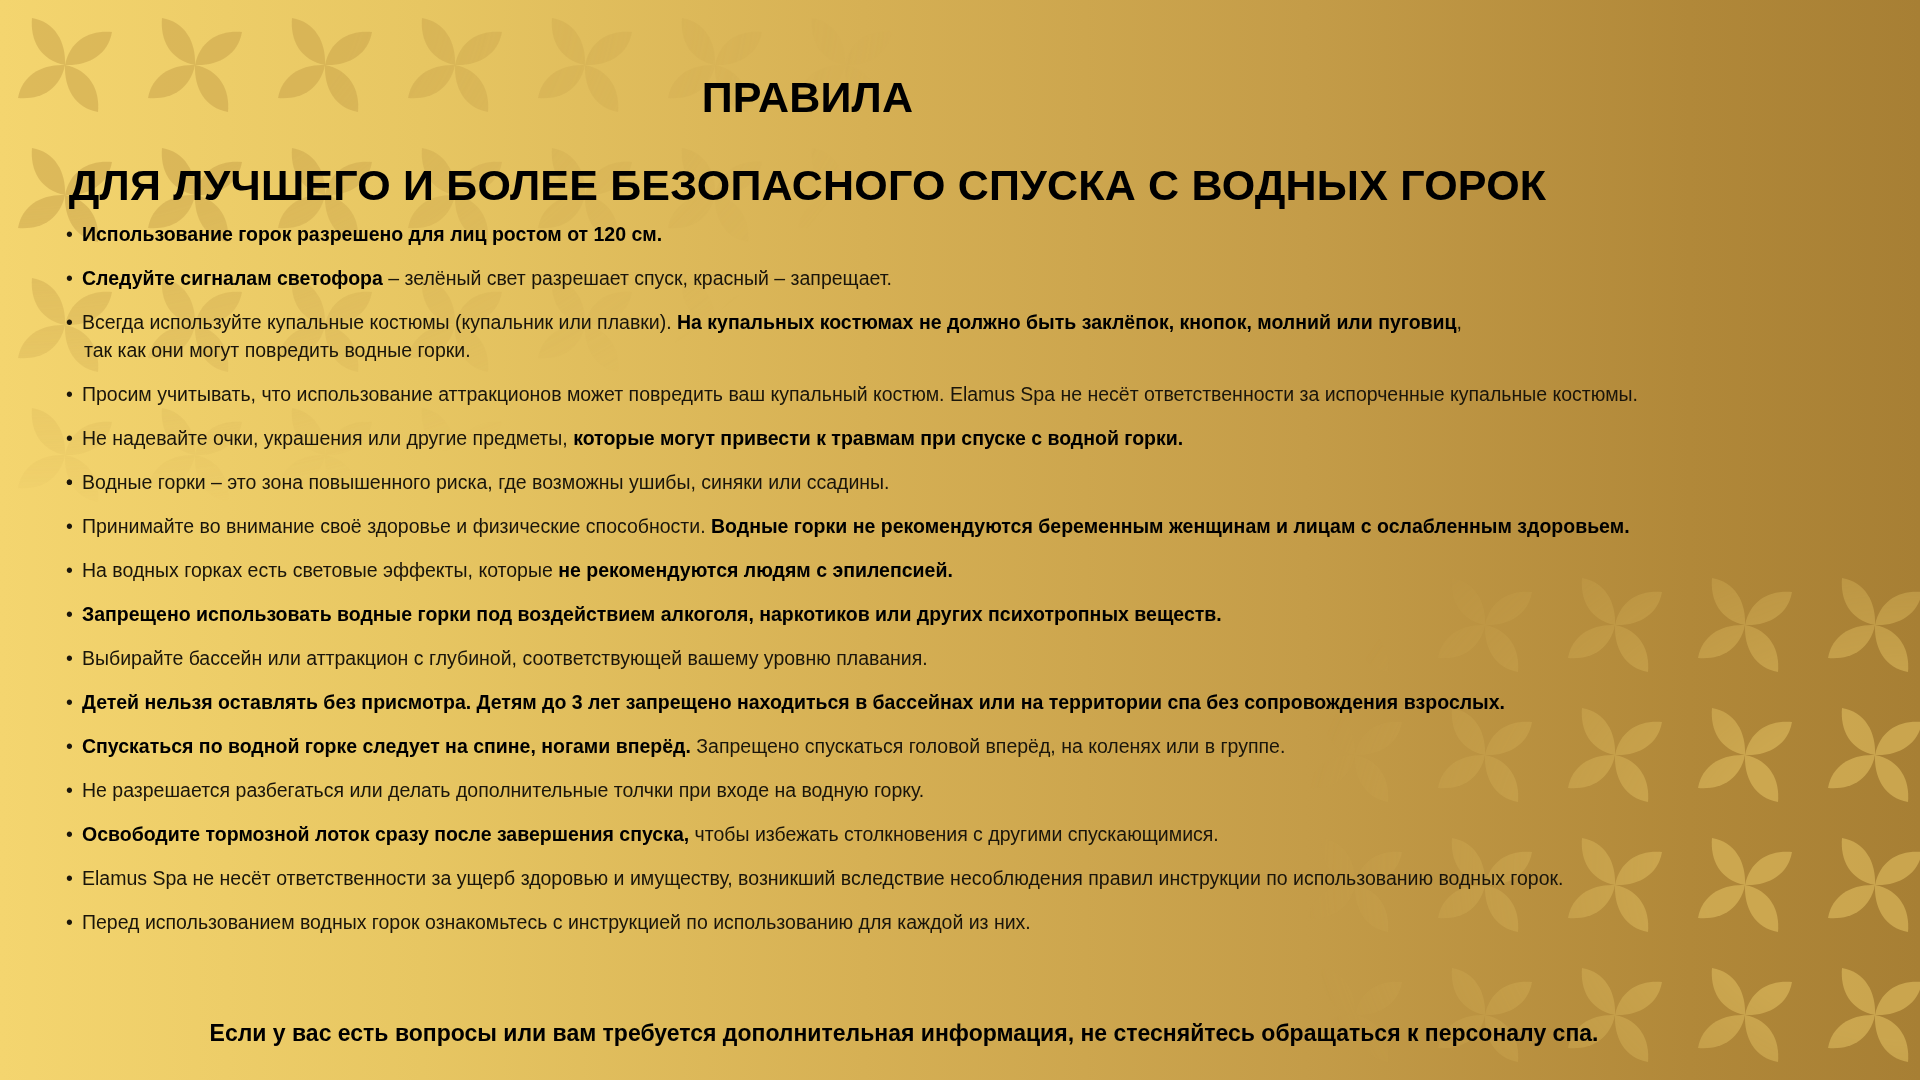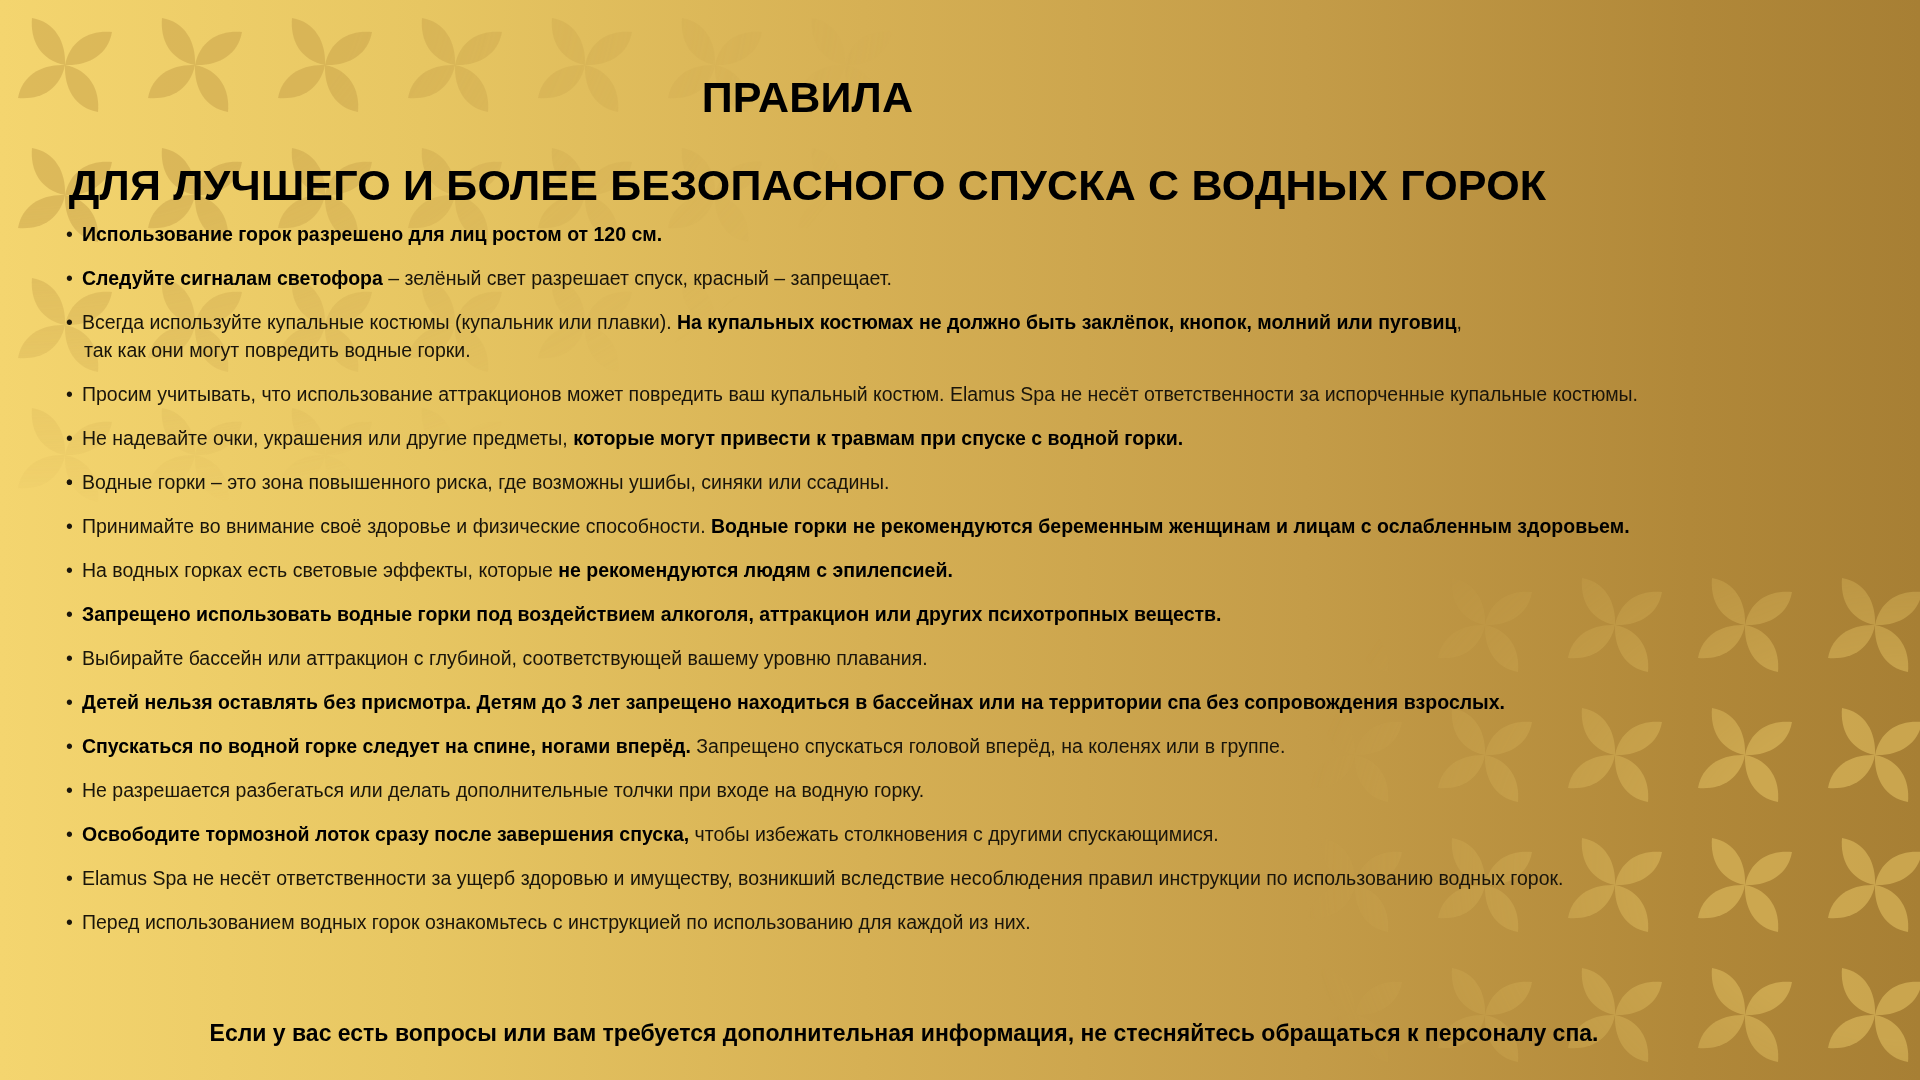--- a/index.html
+++ b/index.html
@@ -170,21 +170,21 @@
       <span>Принимайте во внимание своё здоровье и физические способности. </span><span class="b">Водные горки не рекомендуются беременным женщинам и лицам с ослабленным здоровьем.</span>
     </li>
 
     <li class="rule">
       <span class="bullet">•</span>
       <span>На водных горках есть световые эффекты, которые </span><span class="b">не рекомендуются людям с эпилепсией.</span>
     </li>
 
     <li class="rule">
       <span class="bullet">•</span>
-      <span class="b">Запрещено использовать водные горки под воздействием алкоголя, аттракцион или других психотропных веществ.</span>
+      <span class="b">Запрещено использовать водные горки под воздействием алкоголя, наркотиков или других психотропных веществ.</span>
     </li>
 
     <li class="rule">
       <span class="bullet">•</span>
       <span>Выбирайте бассейн или аттракцион с глубиной, соответствующей вашему уровню плавания.</span>
     </li>
 
     <li class="rule">
       <span class="bullet">•</span>
       <span class="b">Детей нельзя оставлять без присмотра. Детям до 3 лет запрещено находиться в бассейнах или на территории спа без сопровождения взрослых.</span>

